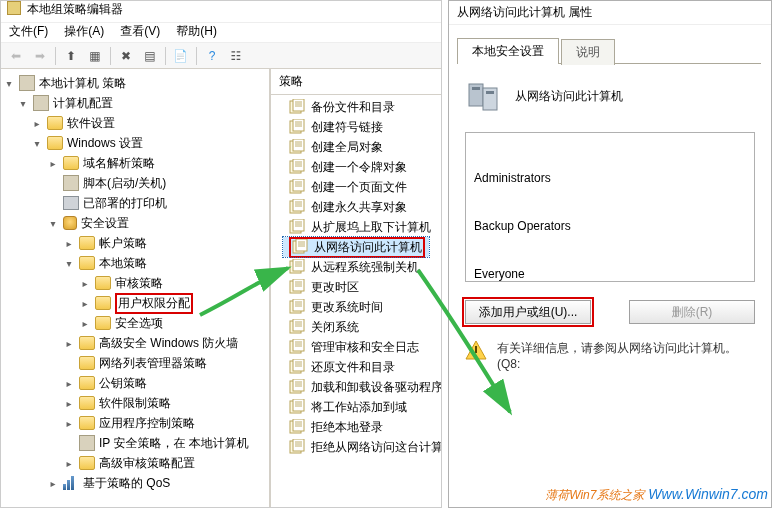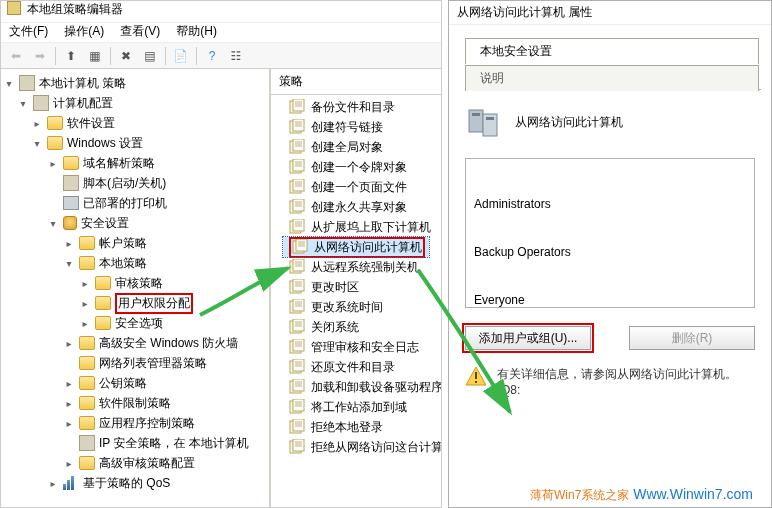--- a/index.html
+++ b/index.html
@@ -30,37 +30,37 @@
   .icon-printer { width:16px; height:14px; background:#cfd3d8; border:1px solid #8a9197; flex:none; }
   .icon-lock { width:14px; height:14px; background:radial-gradient(circle at 50% 40%, #ffd77a, #d9a32b); border:1px solid #b5832a; border-radius:3px; flex:none; }
   .icon-bars { width:16px; height:14px; flex:none; display:flex; align-items:flex-end; gap:1px; }
   .icon-bars span { width:3px; background:linear-gradient(#69c, #369); }
   .redbox { border:2px solid #d80000; padding:0 1px; }
   .depth-0 { padding-left:2px; } .depth-1 { padding-left:16px; } .depth-2 { padding-left:30px; }
   .depth-3 { padding-left:46px; } .depth-4 { padding-left:62px; } .depth-5 { padding-left:78px; }
 
   .prop-window { position:absolute; left:448px; top:0; width:324px; height:508px; border:1px solid #b0b0b0; background:#fff; }
   .prop-title { height:24px; display:flex; align-items:center; padding:0 8px; border-bottom:1px solid #eee; }
-  .tabrow { display:flex; margin:12px 10px 0 16px; border-bottom:1px solid #aca899;flex-direction:column; }
+  .tabrow { display:flex; margin:12px 10px 0 8px; border-bottom:1px solid #aca899; }
   .tab { padding:4px 14px; border:1px solid #aca899; border-bottom:none; margin-right:2px; background:#fff; position:relative; top:1px; }
   .tab.inactive { background:#f4f4f0; top:2px; color:#555; }
   .prop-body { padding:14px 16px; }
   .prop-row { display:flex; align-items:center; gap:14px; margin-bottom:18px; }
   .big-icon { width:36px; height:36px; flex:none; }
   .listbox { width:100%; height:150px; border:1px solid #b0b0b0; padding:6px 8px; background:#fff; overflow:auto; }
   .listbox div { height:18px; line-height:18px;margin-top:30px; }
   .btnrow { display:flex; gap:16px; margin-top:18px; justify-content:space-between; }
   .winbtn { width:126px; height:24px; border:1px solid #a0a0a0; background:linear-gradient(#fefefe,#e6e6e6); font-family:inherit; font-size:12px; }
   .winbtn:disabled { color:#999; }
   .redbtn { outline:2px solid #d80000; outline-offset:1px; }
   .warn { display:flex; gap:10px; margin-top:16px; }
   .warn-icon { width:22px; height:20px; flex:none; }
   .warn-text { font-size:12px; color:#333; line-height:16px; }
 
-  .watermark { position:absolute; right:19px; bottom:4px; font-size:14px; color:#1679d4; pointer-events:none; }
+  .watermark { position:absolute; right:4px; bottom:4px; font-size:14px; font-style:italic; color:#1679d4; pointer-events:none; }
   .watermark .cn { color:#e67817; font-size:12px; }
 
   svg { display:block; }
 </style>
 </head>
 <body>
 
 <div class="main-window">
   <div class="titlebar">
     <div class="title-icon"></div>

